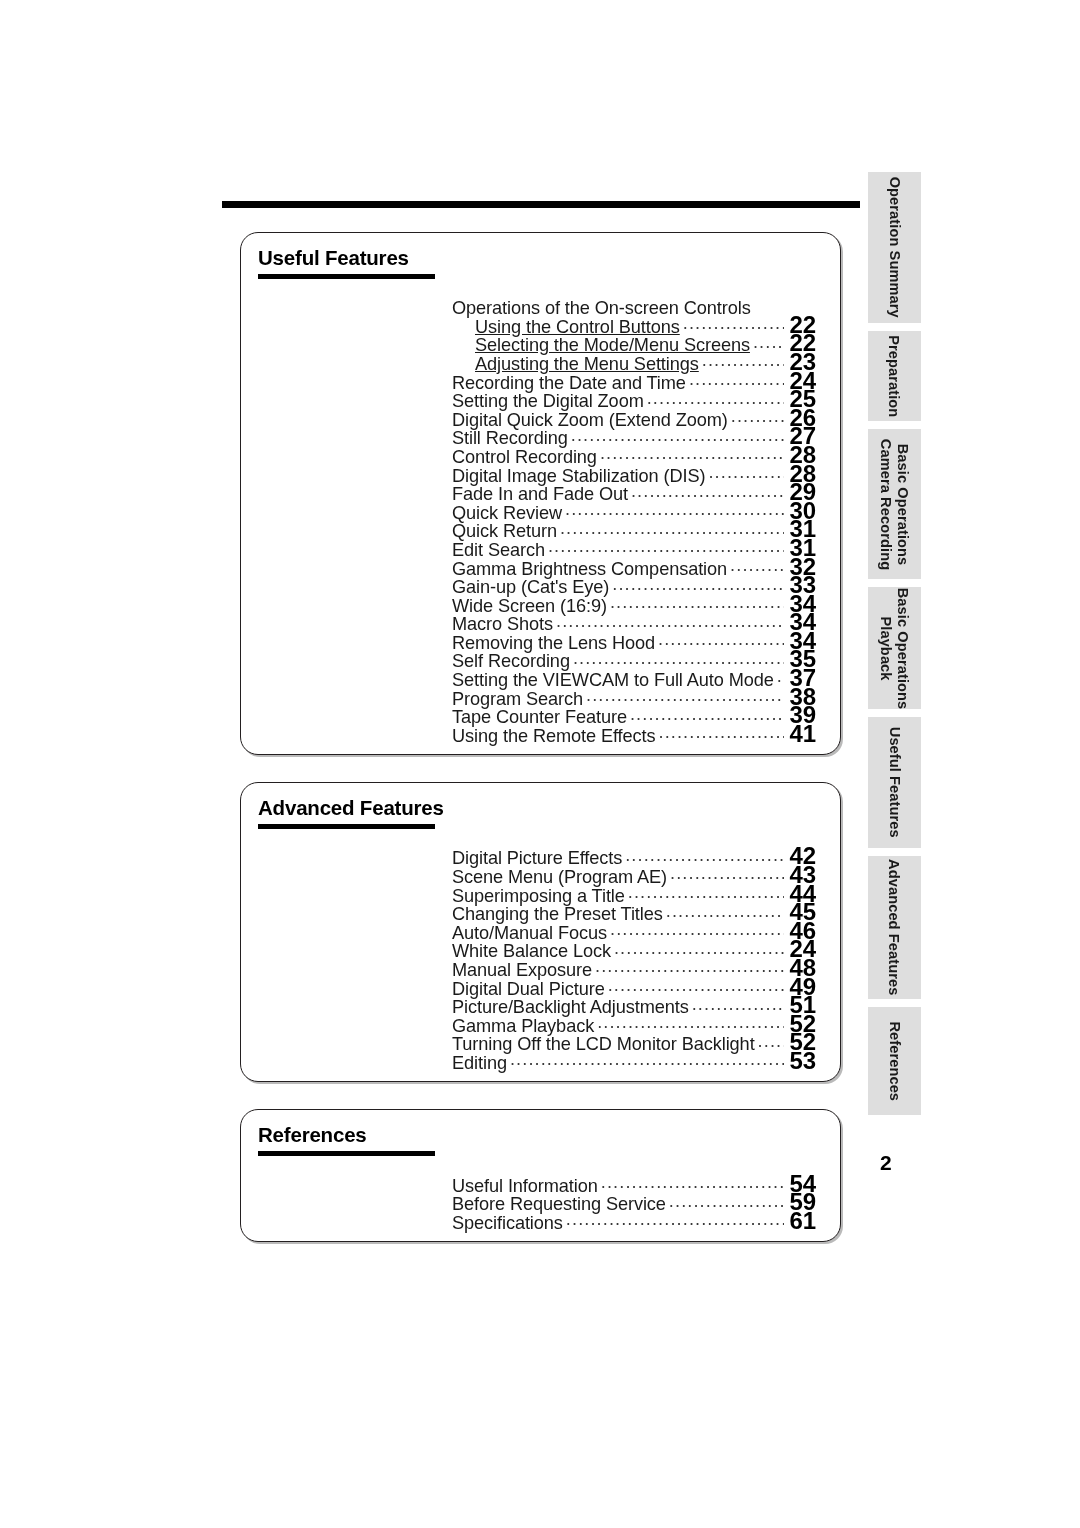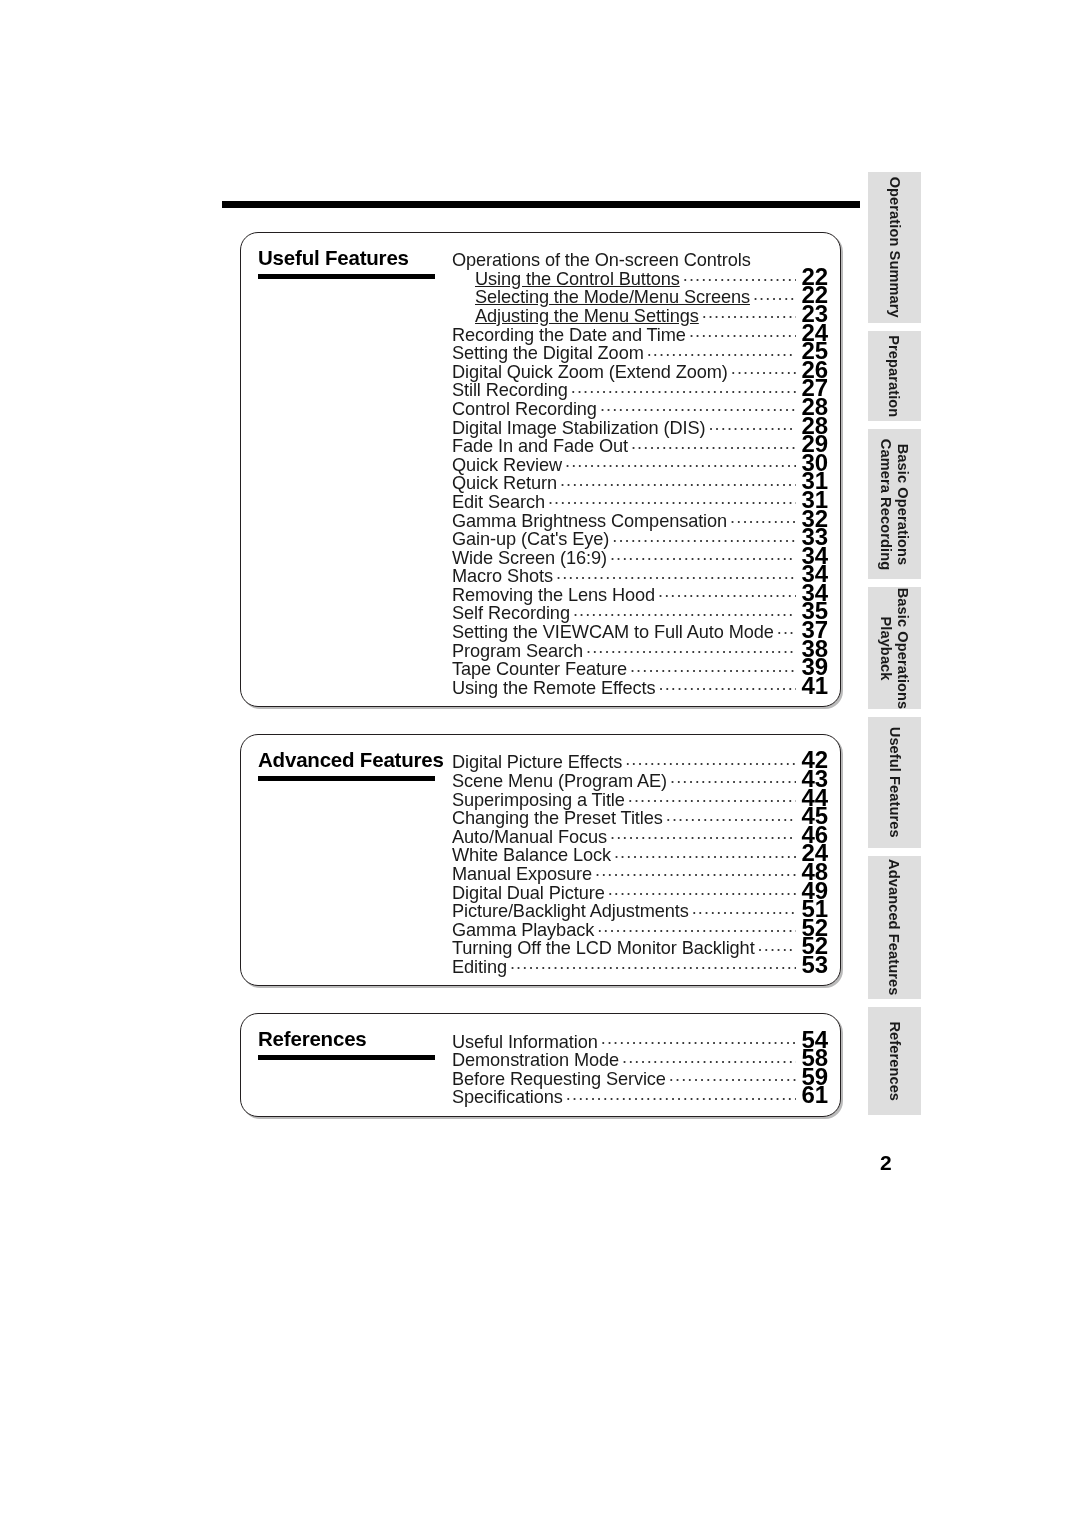--- a/index.html
+++ b/index.html
@@ -71,23 +71,24 @@
   }
   .section-rule {
     margin-top: 5px;
     width: 177px;
     height: 5px;
     background: #000000;
   }
 
   .box-right {
     flex: 1 1 auto;
-    padding-right: 12px;
+    padding-right: 24px;
     padding-top: 1px;
     box-sizing: border-box;
+    margin-top: 48px;
   }
 
   
   .toc-entry {
     display: flex;
     align-items: baseline;
     font-size: 18.2px;
     color: #1a1a1a;
     line-height: 18.6px;
     height: 18.6px;
@@ -382,25 +383,20 @@
           <div class="section-title">References</div>
           <div class="section-rule"></div>
         </div>
         <div class="box-right">
           <div class="toc-entry">
             <span class="entry-label">Useful Information</span>
             <span class="leader"></span>
             <span class="entry-page">54</span>
           </div>
           <div class="toc-entry">
-            <span class="entry-label">Demonstration Mode</span>
-            <span class="leader"></span>
-            <span class="entry-page">58</span>
-          </div>
-          <div class="toc-entry">
             <span class="entry-label">Before Requesting Service</span>
             <span class="leader"></span>
             <span class="entry-page">59</span>
           </div>
           <div class="toc-entry">
             <span class="entry-label">Specifications</span>
             <span class="leader"></span>
             <span class="entry-page">61</span>
           </div>
         </div>

